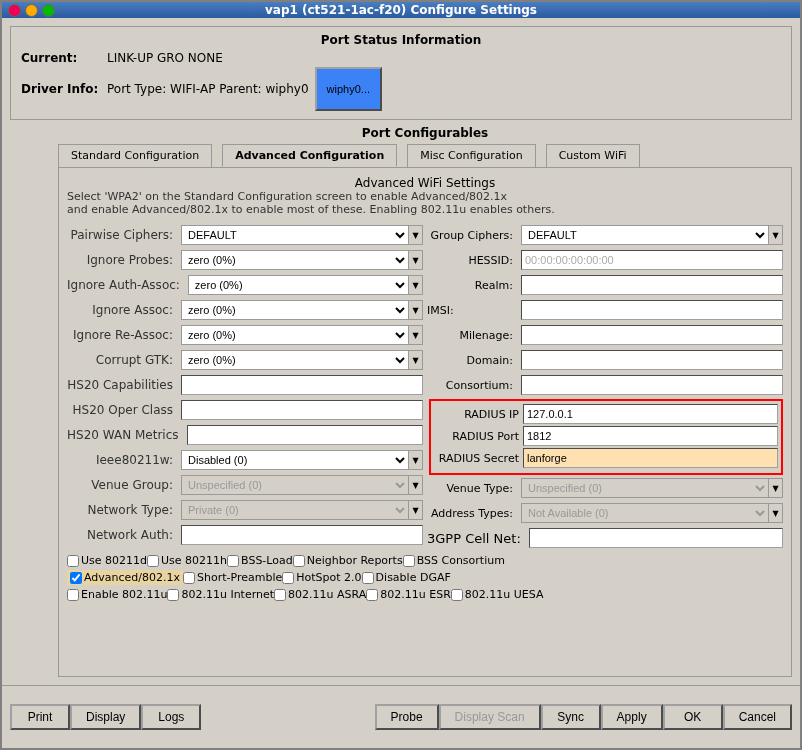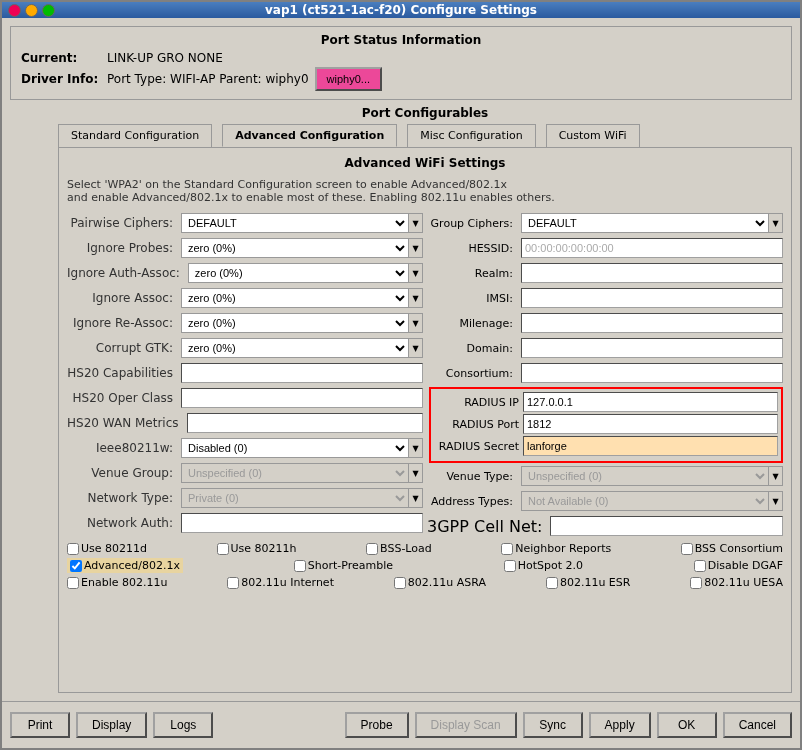--- a/index.html
+++ b/index.html
@@ -71,23 +71,23 @@
       display: flex;
       align-items: center;
       gap: 6px;
       margin-bottom: 2px;
     }
     .port-info-label {
       font-weight: bold;
       min-width: 80px;
     }
     .wiphy-btn {
-      background: #ec4899;
+      background: #3b82f6;
       border: 2px outset #a0a0a0;
-      padding: 4px 10px;
+      padding: 14px 10px;
       cursor: pointer;
       font-size: 11px;
     }
     .port-configurables {
       flex: 1;
       display: flex;
       flex-direction: column;
       padding-left: 48px;
     }
     .port-config-title {
@@ -116,22 +116,21 @@
       z-index: 1;
     }
     .tab-content {
       border: 1px solid #999;
       background: #d4d0c8;
       padding: 8px;
       flex: 1;
     }
     .tab-content-title {
       text-align: center;
-      font-weight: bold;
-      margin-bottom: 8px;
+      font-weight: normal;
     }
     .info-text {
       font-size: 11px;
       margin-bottom: 8px;
       color: #333;
     }
     .field-row {
       display: flex;
       align-items: center;
       gap: 4px;
@@ -203,43 +202,41 @@
       font-size: 11px;
       flex: 1;
     }
     .radius-input.highlight {
       background: #ffe0b0;
     }
     .checkboxes-row {
       display: flex;
       align-items: center;
       flex-wrap: wrap;
-      gap: 14px;
+      gap: 0;
       margin: 3px 0;
-      justify-content: space-between;
     }
     .checkbox-item {
       display: flex;
       align-items: center;
       gap: 2px;
       font-size: 11px;
     }
     .checkbox-item input[type=checkbox] {
       width: 12px;
       height: 12px;
     }
     .checkbox-item.checked-style {
       background: #e8d4a0;
       padding: 1px 3px;
     }
     .bottom-bar {
       display: flex;
       align-items: center;
-      gap: 6px;
-      padding: 10px 8px;
+      padding: 18px 8px;
       border-top: 1px solid #999;
       background: #d4d0c8;
     }
     .bottom-btn {
       background: #d4d0c8;
       border: 2px outset #a0a0a0;
       padding: 4px 14px;
       cursor: pointer;
       font-size: 12px;
       min-width: 60px;
@@ -434,21 +431,21 @@
               <span style="min-width:90px; text-align:right; padding-right:4px; font-size:11px;">HESSID:</span>
               <input class="field-input" style="flex: 1 1 0%; color: rgb(170, 170, 170);" type="text" value="00:00:00:00:00:00">
             </div>
 
             <div class="field-row">
               <span style="min-width:90px; text-align:right; padding-right:4px; font-size:11px;">Realm:</span>
               <input class="field-input" style="flex: 1 1 0%;" type="text" value="">
             </div>
 
             <div class="field-row">
-              <span style="min-width:90px; text-align:right; padding-right:4px; font-size:11px;">IMSI:</span>
+              <span style="min-width:90px; text-align:left; padding-right:4px; font-size:11px;">IMSI:</span>
               <input class="field-input" style="flex: 1 1 0%;" type="text" value="">
             </div>
 
             <div class="field-row">
               <span style="min-width:90px; text-align:right; padding-right:4px; font-size:11px;">Milenage:</span>
               <input class="field-input" style="flex: 1 1 0%;" type="text" value="">
             </div>
 
             <div class="field-row">
               <span style="min-width:90px; text-align:right; padding-right:4px; font-size:11px;">Domain:</span>
@@ -492,21 +489,21 @@
               <span style="min-width:90px; text-align:right; padding-right:4px; font-size:11px;">Address Types:</span>
               <div class="select-wrapper" style="flex:1; background:#d4d0c8;">
                 <select style="flex:1; border:none; background:#d4d0c8; font-size:11px; height:18px; color:#999;">
                   <option>Not Available (0)</option>
                 </select>
                 <div class="select-arrow">▼</div>
               </div>
             </div>
 
             <div class="field-row">
-              <span style="min-width:90px; text-align:left; padding-right:4px; font-size:16px;">3GPP Cell Net:</span>
+              <span style="min-width:90px; text-align:left; padding-right:4px; font-size:13px;">3GPP Cell Net:</span>
               <input class="field-input" style="flex: 1 1 0%;" type="text" value="">
             </div>
 
           </div>
         </div>
 
         <div class="checkboxes-row" style="margin-top:4px;">
           <label class="checkbox-item">
             <input type="checkbox" style=""> 
               <span>Use 80211d</span>

